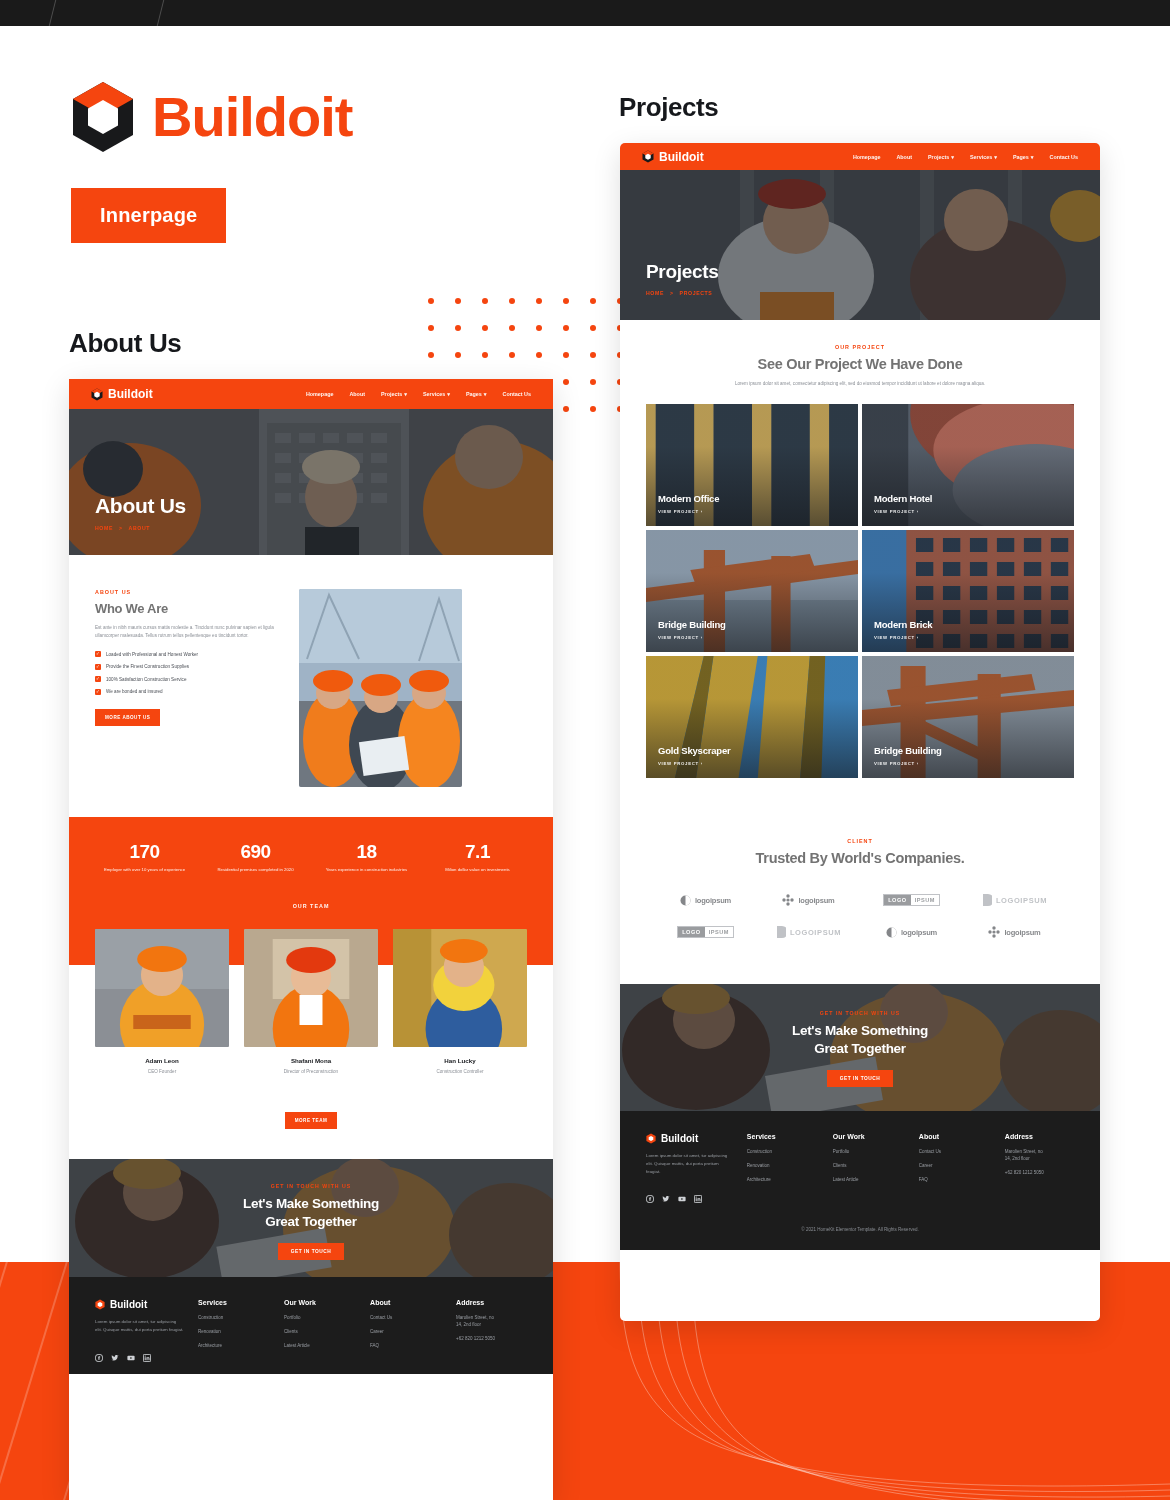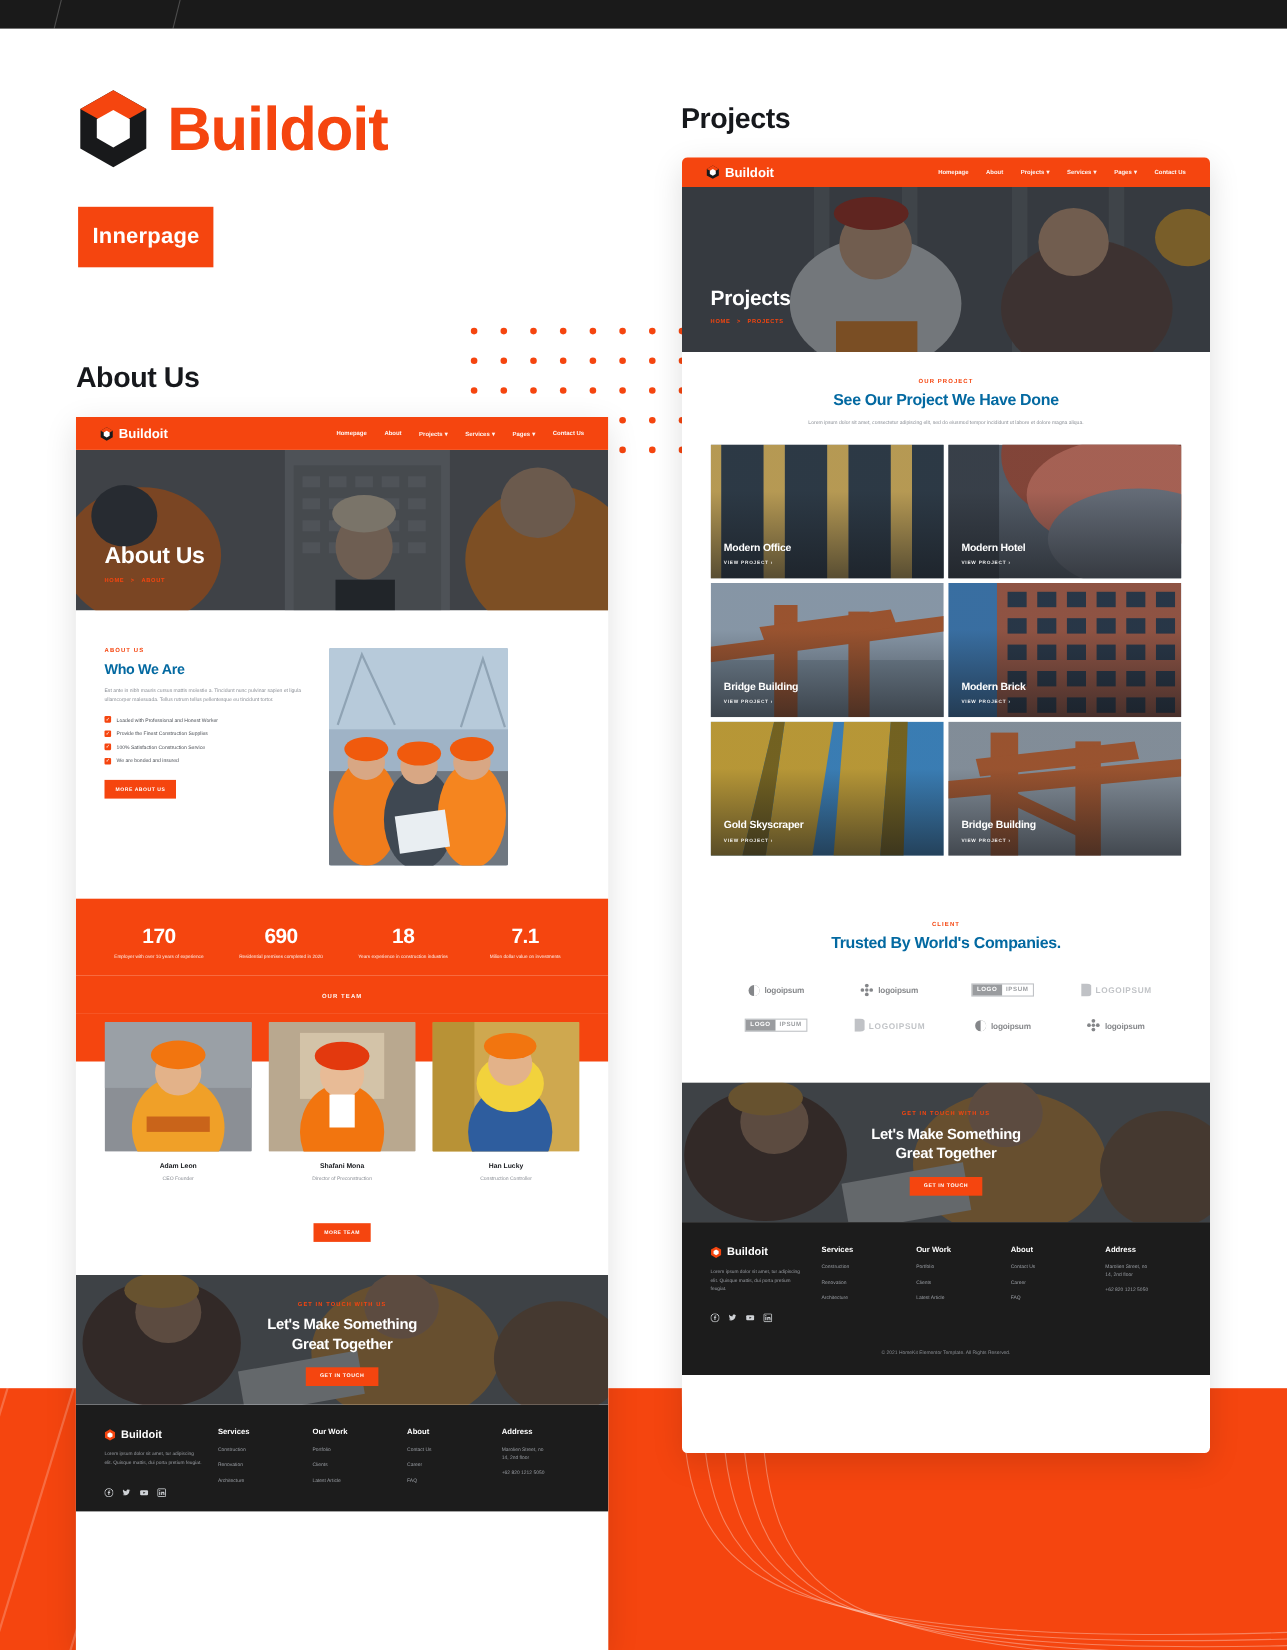--- a/index.html
+++ b/index.html
@@ -40,21 +40,21 @@
   }
 
   
   .brand-lockup { position: absolute; left: 70px; top: 80px; display: flex; align-items: center; gap: 16px; }
   .brand-mark { width: 66px; height: 74px; }
   .brand-word { font-size: 56px; font-weight: 700; color: #F5450F; letter-spacing: -1px; line-height: 1; }
 
   .innerpage-badge {
     position: absolute; left: 71px; top: 188px;
     background: #F5450F; color: #fff; font-size: 20px; font-weight: 700;
-    padding: 16px 13px; letter-spacing: .2px;
+    padding: 16px 29px; letter-spacing: .2px;
   }
 
   .section-label {
     position: absolute; font-size: 26px; font-weight: 700; color: #16181c; letter-spacing: -0.4px;
   }
   #lbl-about { left: 69px; top: 328px; }
   #lbl-projects { left: 619px; top: 92px; }
 
   
   .mockup {
@@ -81,21 +81,21 @@
   .hero-shade { position: absolute; inset: 0; background: rgba(22,24,28,.52); }
   .hero-copy { position: absolute; left: 26px; bottom: 24px; }
   .hero-title { color: #fff; font-size: 21px; font-weight: 700; letter-spacing: -.3px; }
   #mockup-projects .hero-title { font-size: 19px; }
   .crumbs { display: flex; align-items: center; gap: 6px; margin-top: 7px; }
   .crumbs span { color: #F5450F; font-size: 5.2px; font-weight: 700; letter-spacing: .6px; }
   .crumbs .sep { color: #F5450F; }
 
   
   .eyebrow { color: #F5450F; font-size: 5.4px; font-weight: 700; letter-spacing: 1px; }
-  .h2 { color: #0369a1; font-weight: 700; letter-spacing: -.3px; }
+  .h2 { color: #737373; font-weight: 700; letter-spacing: -.3px; }
   .muted { color: #8b8f96; line-height: 1.75; }
 
   
   .who { display: flex; padding: 34px 26px 30px; gap: 16px; }
   .who-left { width: 188px; }
   .who-h2 { font-size: 13px; margin-top: 6px; }
   .who-p { font-size: 4.6px; margin-top: 8px; }
   .checks { margin-top: 11px; display: flex; flex-direction: column; gap: 6.5px; }
   .check-row { display: flex; align-items: center; gap: 5px; }
   .chk { width: 6px; height: 6px; background: #F5450F; border-radius: 1px; position: relative; flex: none; }

